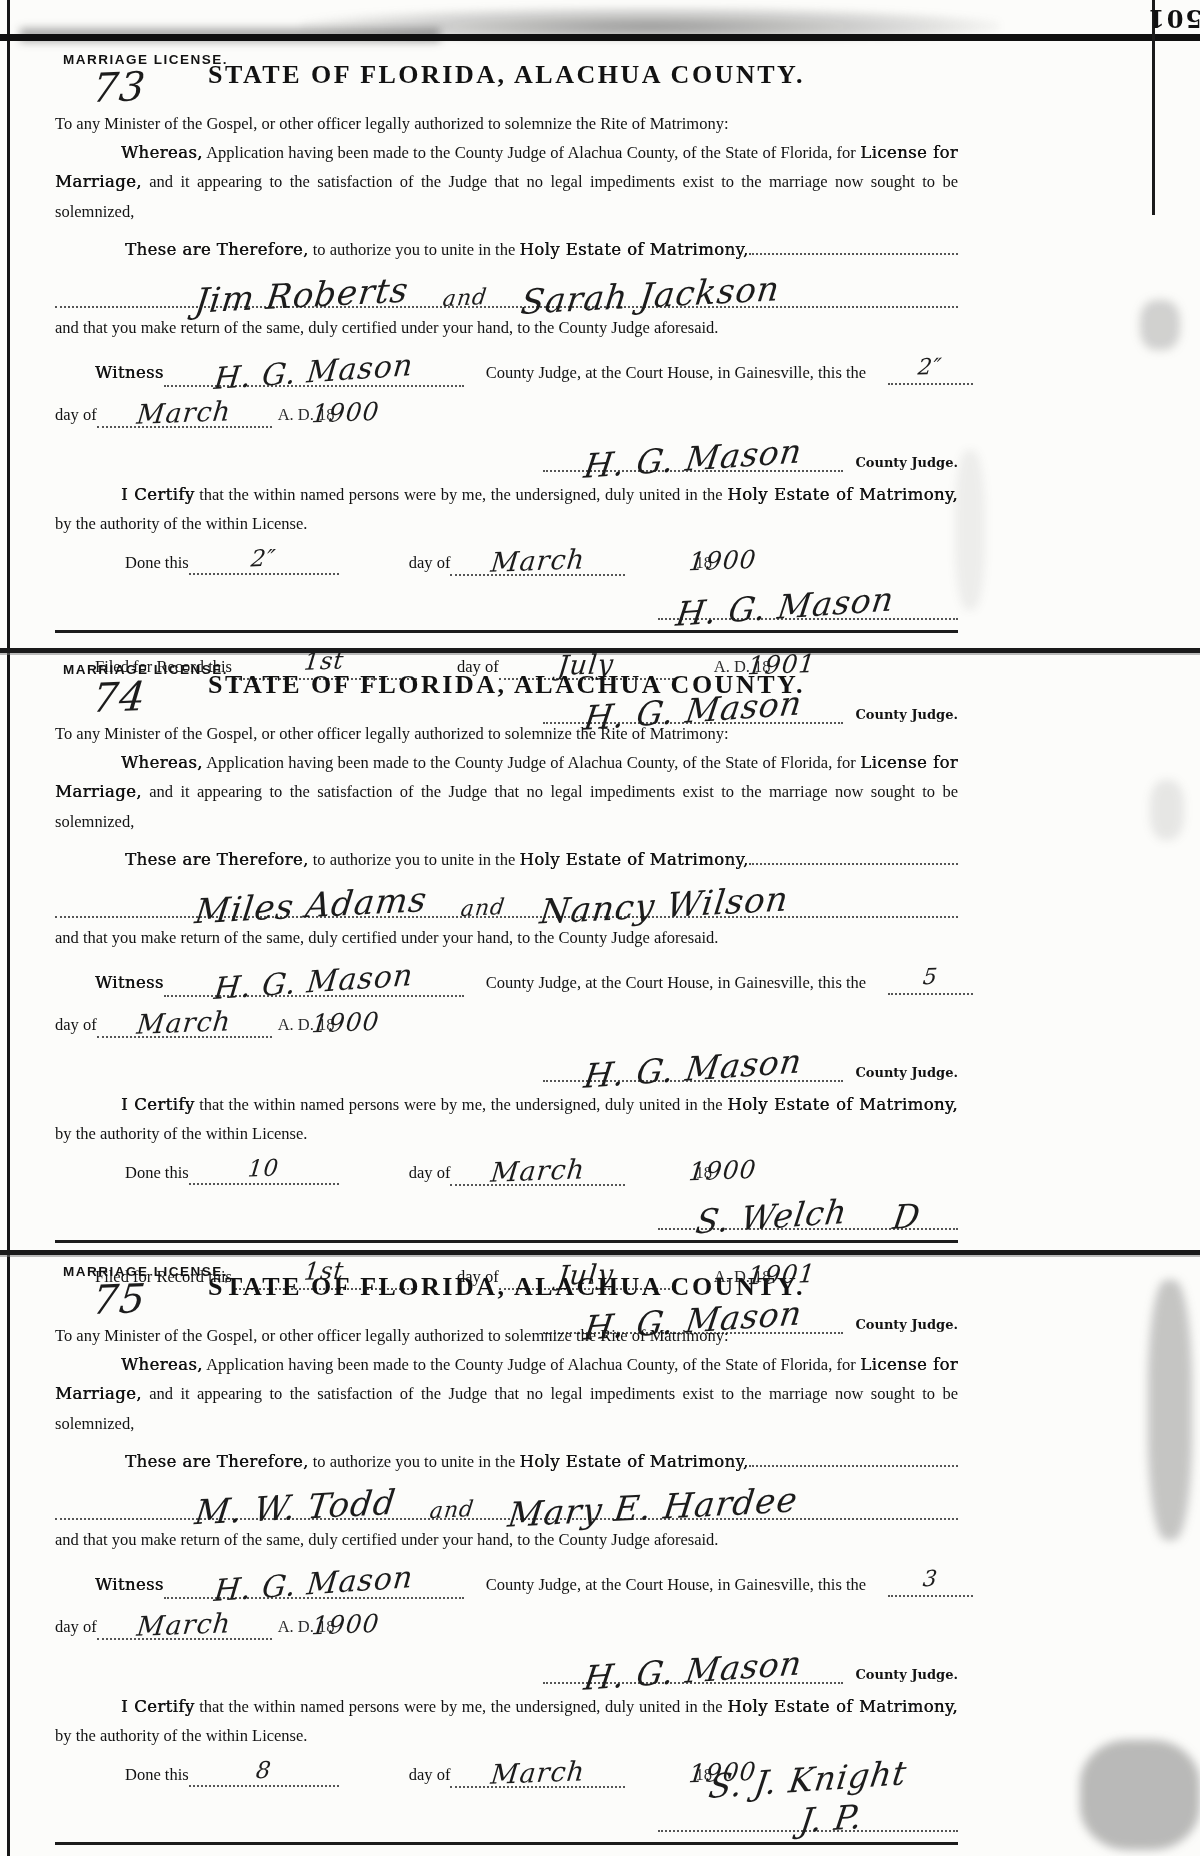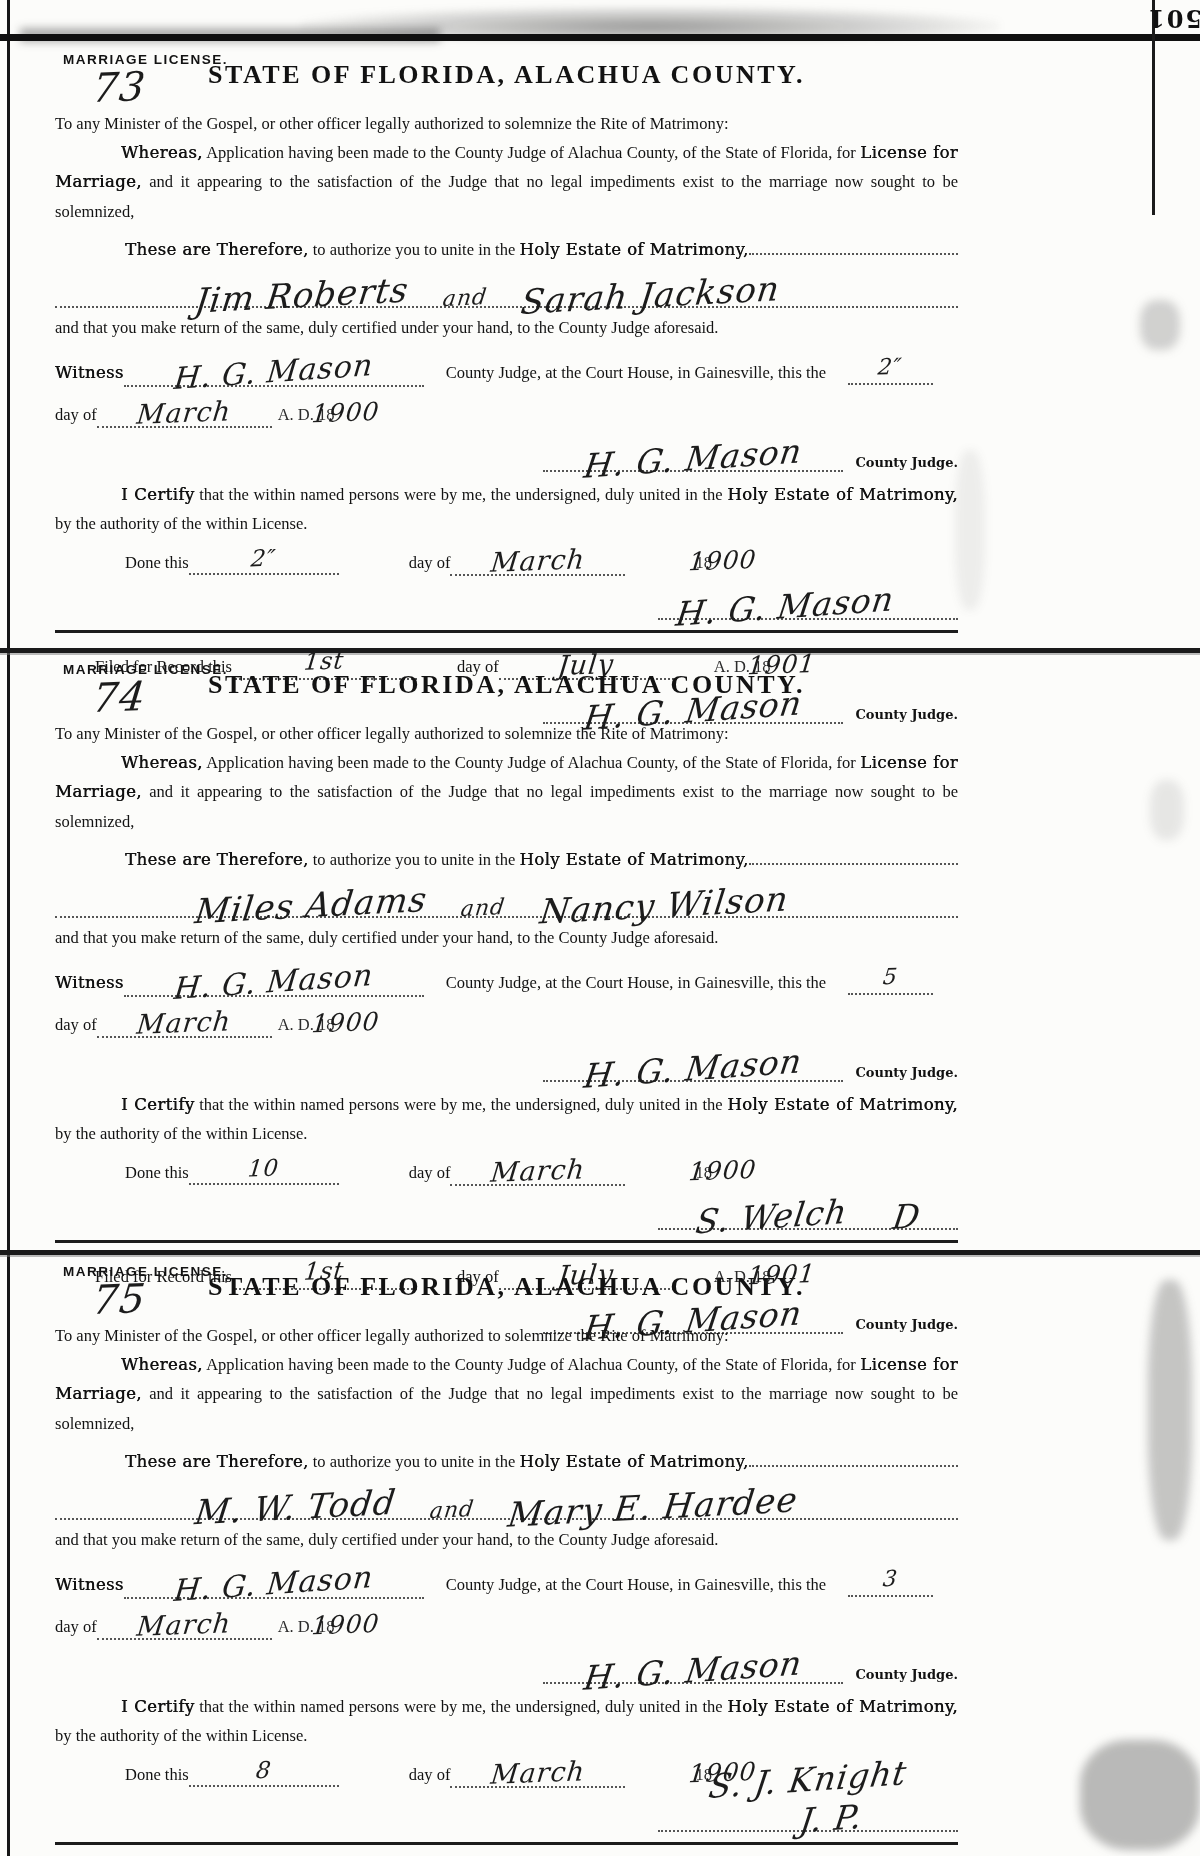--- a/index.html
+++ b/index.html
@@ -56,21 +56,21 @@
   .dotfill{flex:1;border-bottom:2px dotted #555;text-align:center;position:relative;}
   .dotshort{flex:0 0 85px;border-bottom:2px dotted #555;text-align:center;position:relative;}
   .grow{flex:1;}
   .these-row{margin-top:14px;padding-left:70px;}
   .names-row{margin-top:0;height:46px;border-bottom:2px dotted #555;
     display:flex;align-items:flex-end;padding-left:140px;}
   .names-row .hw{font-size:34px;transform:rotate(-3deg) skewX(-10deg);position:relative;top:9px;}
   .names-row .conj{font-size:22px;margin:0 34px;top:4px;}
   .return-line{margin-top:10px;font-size:16.5px;}
   .witness-row{margin-top:12px;}
-  .wlabel{}
+  .wlabel{margin-left:40px;}
   .sig-slot{flex:0 0 300px;}
   .sig-slot .hw{font-size:30px;position:relative;top:4px;transform:rotate(-4deg) skewX(-10deg);}
   .cj-text{margin:0 22px;white-space:nowrap;}
   .day-slot .hw{font-size:22px;position:relative;top:-4px;}
   .dayof-row{margin-top:8px;}
   .month-slot{flex:0 0 175px;}
   .month-slot .hw{font-size:27px;position:relative;top:2px;}
   .p18{position:relative;z-index:0;margin-left:6px;color:#2c2c2c;}
   .yearhw{font-size:25px;margin-left:-23px;position:relative;z-index:2;top:1px;}
   .sig-row{margin-top:0;height:44px;align-items:flex-end;}

